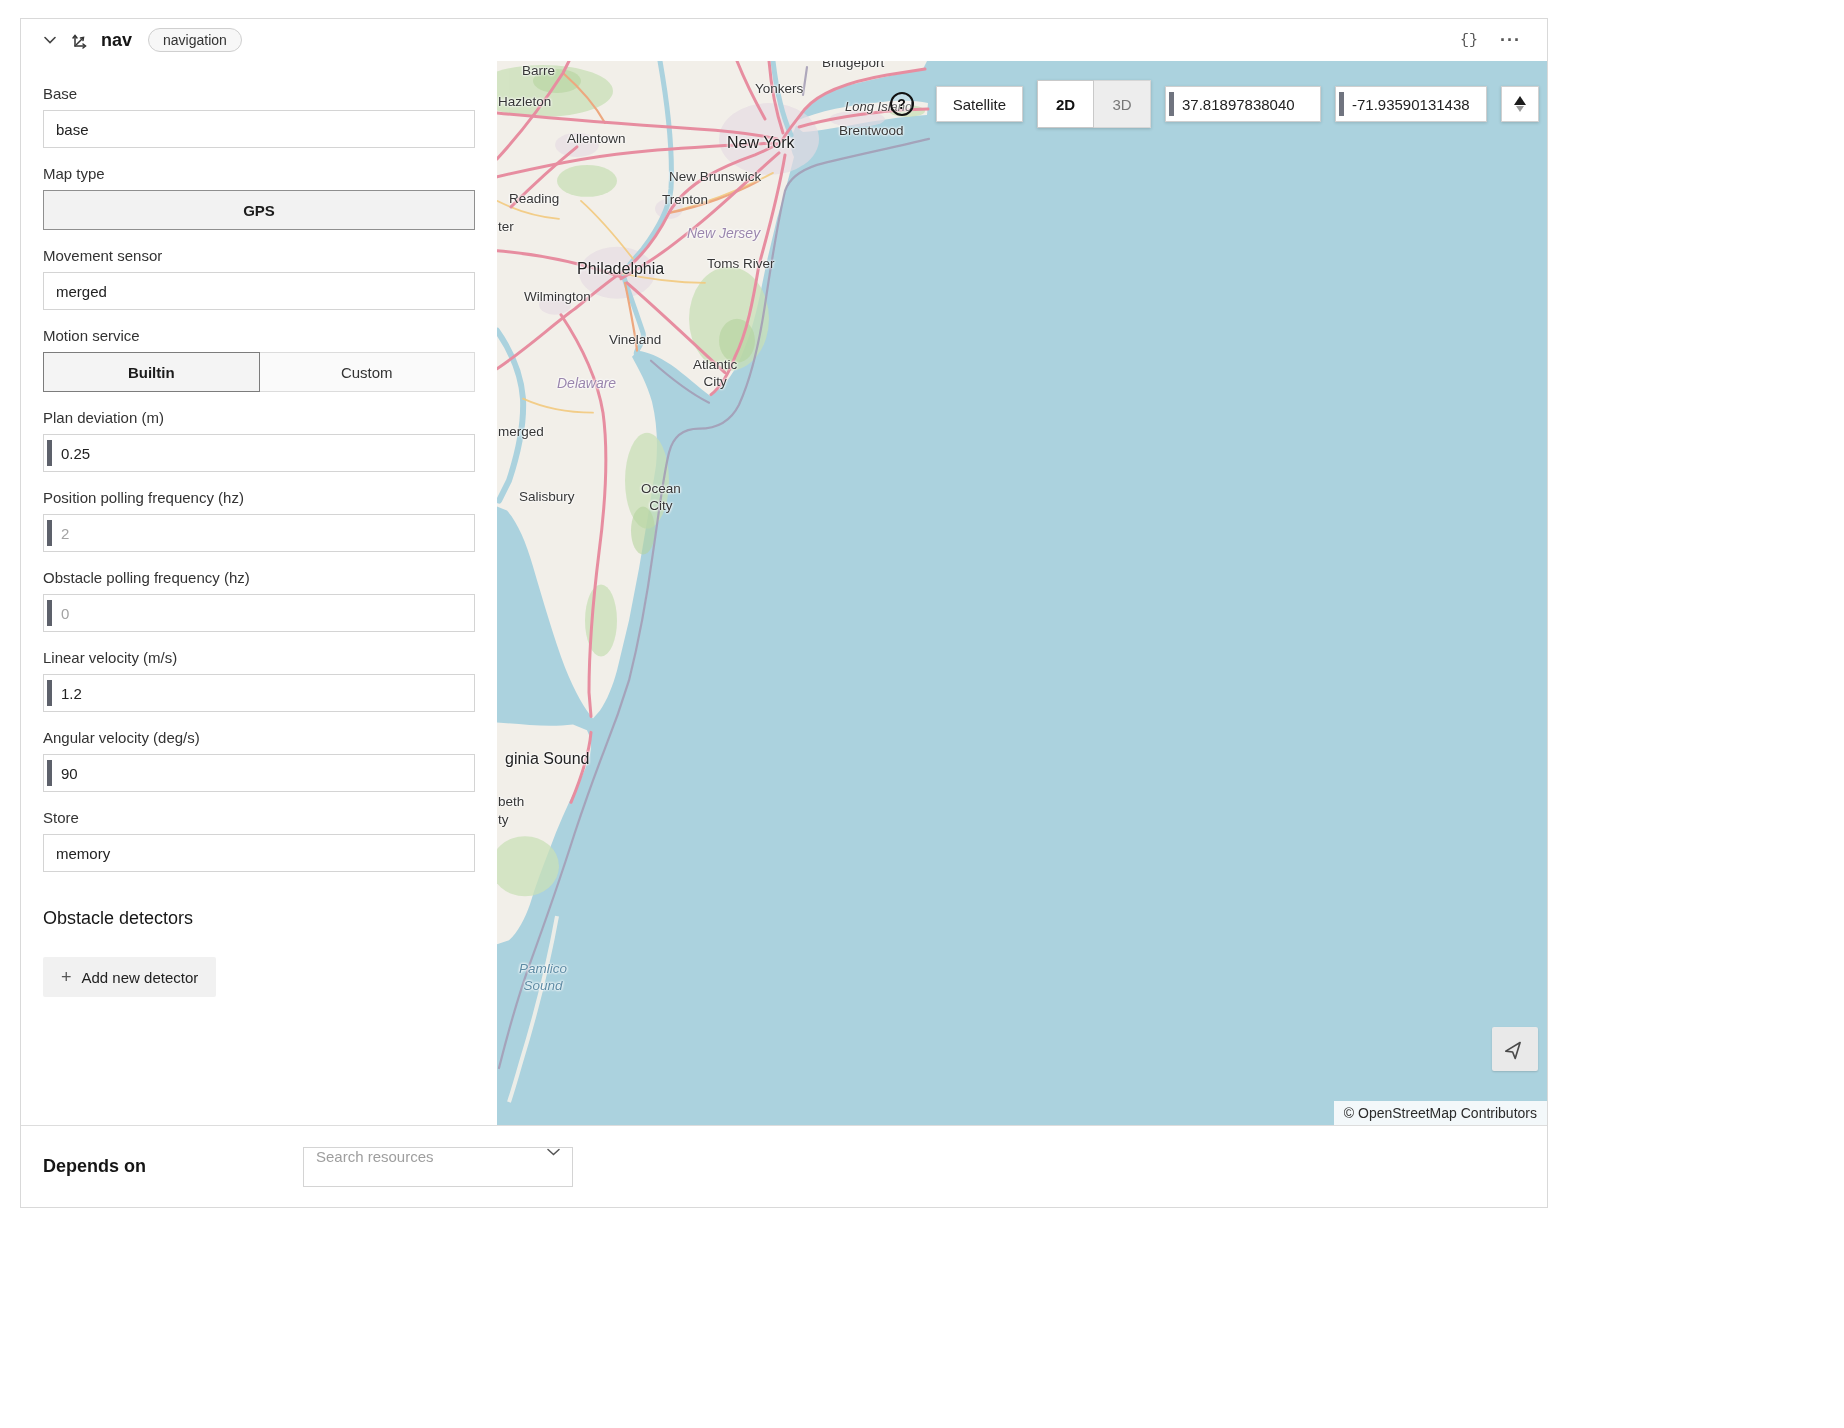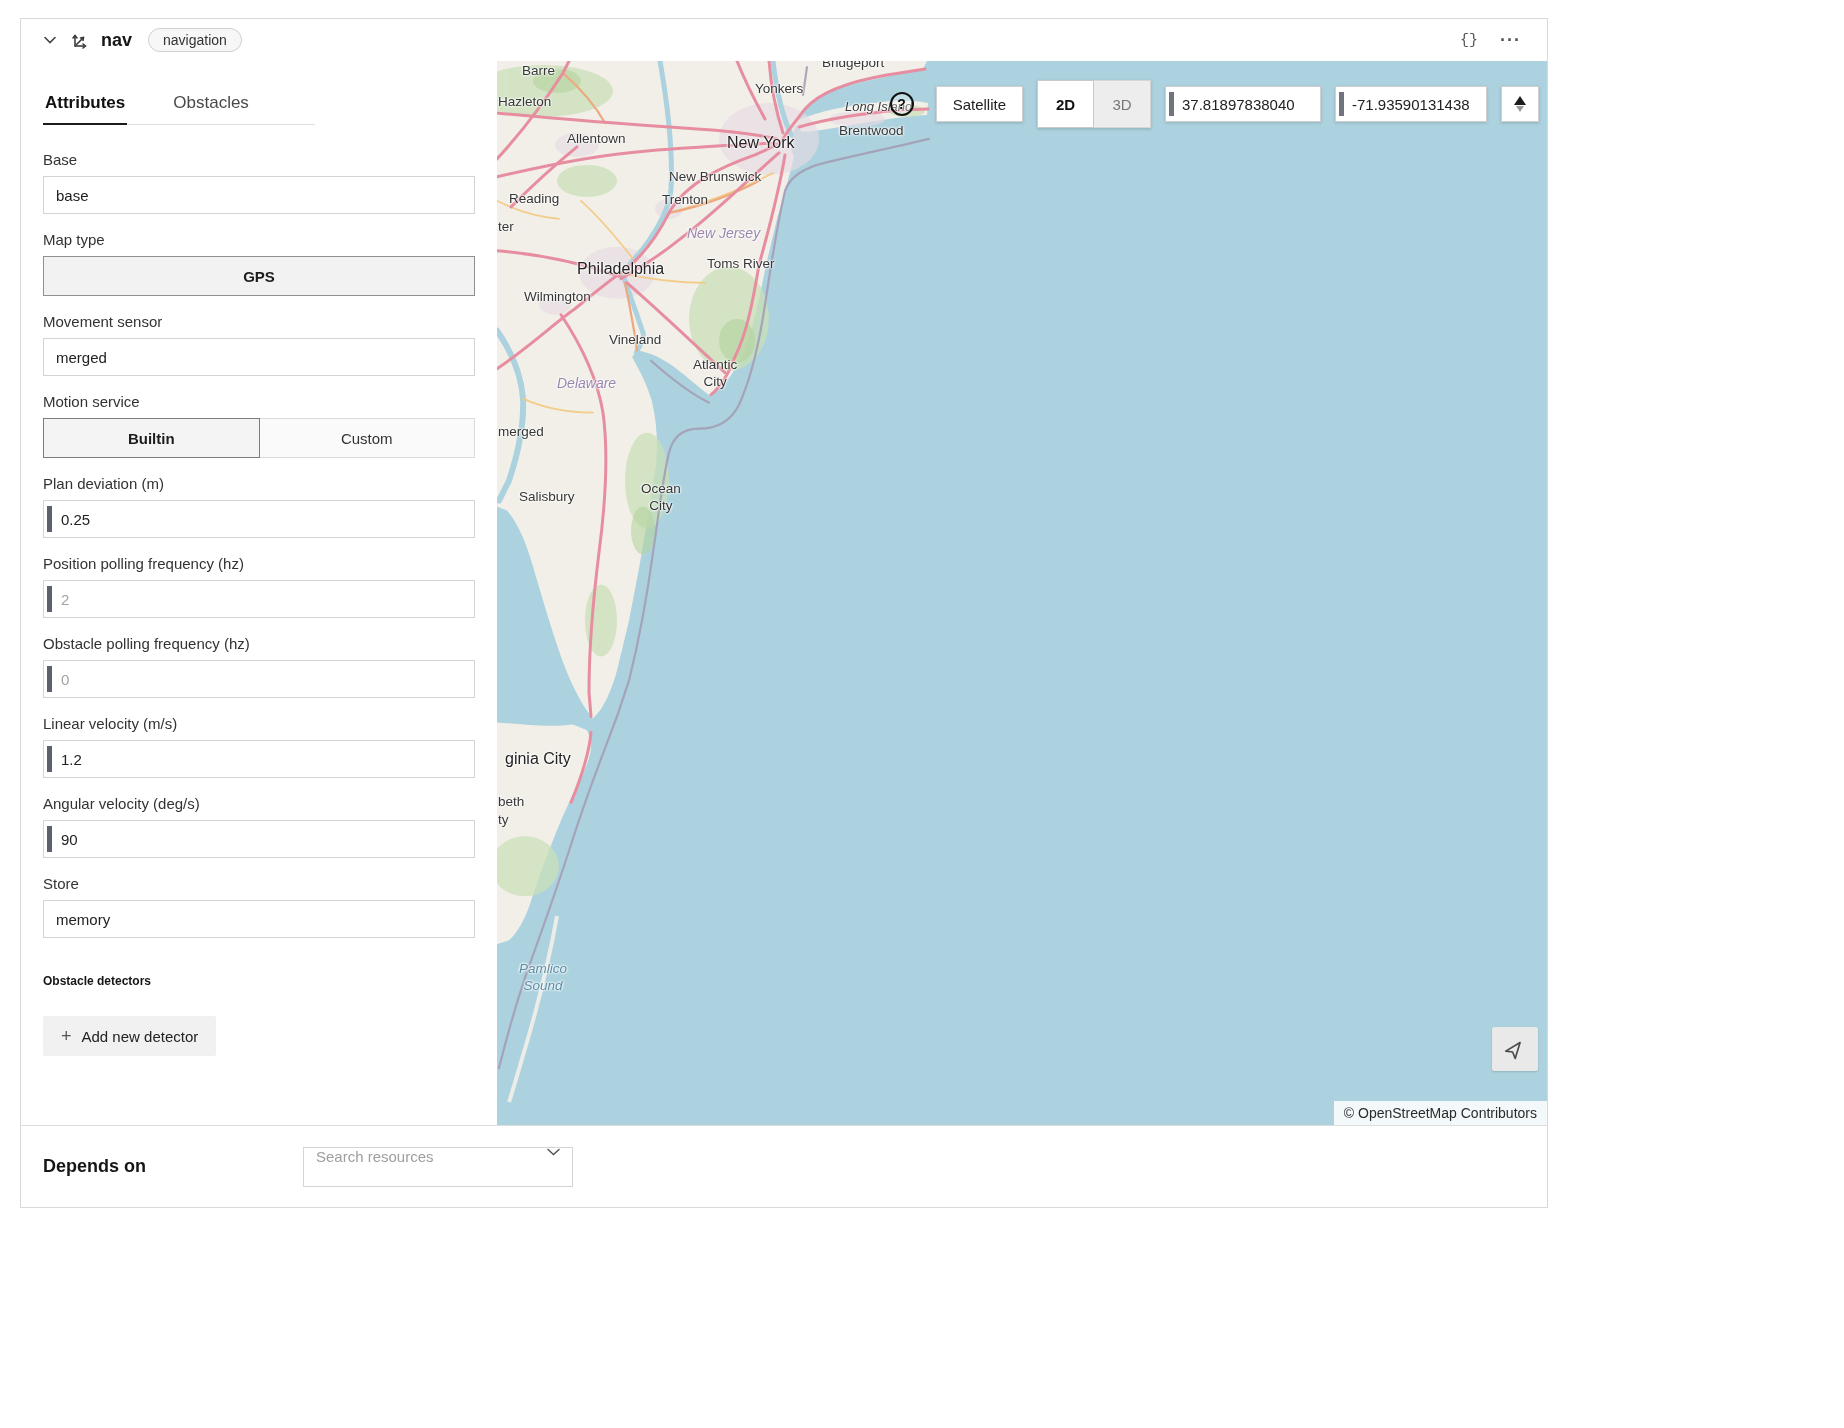--- a/index.html
+++ b/index.html
@@ -34,21 +34,21 @@
   .accent-wrap{position:relative;width:100%;height:38px;border:1px solid #d4d4d4;background:#fff;display:flex;align-items:center}
   .accent-bar{width:5px;height:26px;background:#5d616b;margin-left:3px;flex:0 0 auto}
   .accent-wrap .text-input{border:none;height:100%;flex:1;padding-left:9px}
 
   .wide-btn{width:100%;height:40px;background:#f2f2f2;border:1px solid #8f8f8f;font-size:15px;font-weight:700;color:#1c1c1c;font-family:inherit;cursor:pointer}
   .segmented{display:flex;width:100%}
   .seg{flex:1;height:40px;display:flex;align-items:center;justify-content:center;font-size:15px;cursor:pointer}
   .seg.active{border:1px solid #7c7c7c;background:#f4f4f4;font-weight:700;color:#1c1c1c}
   .seg.inactive{border:1px solid #dcdcdc;border-left:none;background:#fafafa;color:#333}
 
-  .section-heading{font-size:12px;font-weight:700;color:#161616;margin:36px 0 28px 0}
+  .section-heading{font-size:18px;font-weight:400;color:#161616;margin:36px 0 28px 0}
   .add-btn{display:inline-flex;align-items:center;gap:10px;height:40px;padding:0 18px;background:#f1f1f1;border:none;font-size:15px;color:#222;font-family:inherit;cursor:pointer;border-radius:2px}
   .plus{font-size:18px;color:#555;font-weight:400;line-height:1}
 
   
   .map-panel{position:relative;flex:1;overflow:hidden;background:var(--water)}
   .map-canvas{position:absolute;inset:0;width:100%;height:100%}
   .map-label{position:absolute;font-size:13.5px;color:#363636;white-space:pre-line;line-height:1.25;pointer-events:none;
     text-shadow:0 0 3px #fff,0 0 3px #fff,0 0 2px #fff}
   .map-label.big{font-size:16px;color:#222}
   .map-label.state{font-style:italic;color:#9a86ad;font-size:14px}
@@ -115,24 +115,20 @@
     <span class="card-title">nav</span>
     <span class="badge">navigation</span>
     <span class="header-spacer"></span>
     <span class="code-btn">{}</span>
     <span class="menu-btn">···</span>
   </div>
 
   <div class="card-body">
 
     <div class="left-panel">
-      <div class="tabs">
-        <div class="tab active">Attributes</div>
-        <div class="tab">Obstacles</div>
-      </div>
 
       <div class="field">
         <div class="field-label">Base</div>
         <input class="text-input" value="base" style="">
       </div>
 
       <div class="field">
         <div class="field-label">Map type</div>
         <button class="wide-btn">GPS</button>
       </div>
@@ -301,21 +297,21 @@
           <span class="map-label city" style="left: 210px; top: 195px;">Toms River</span>
           <span class="map-label city" style="left: 27px; top: 228px;">Wilmington</span>
           <span class="map-label city" style="left: 112px; top: 271px;">Vineland</span>
           <span class="map-label city center" style="left: 196px; top: 296px;">Atlantic
 City</span>
           <span class="map-label state" style="left: 60px; top: 314px;">Delaware</span>
           <span class="map-label city" style="left: 1px; top: 363px;">merged</span>
           <span class="map-label city center" style="left: 120px; top: 420px; margin-left: 24px;">Ocean
 City</span>
           <span class="map-label city" style="left: 22px; top: 428px;">Salisbury</span>
-          <span class="map-label big" style="left: 8px; top: 688px;">ginia City</span>
+          <span class="map-label big" style="left: 8px; top: 688px;">ginia Sound</span>
           <span class="map-label city" style="left: 1px; top: 733px;">beth</span>
           <span class="map-label city" style="left: 1px; top: 751px;">ty</span>
           <span class="map-label water center" style="left: 22px; top: 900px;">Pamlico
 Sound</span>
         </div>
 
       <div class="map-controls">
         <div class="help-btn">?</div>
         <button class="map-btn">Satellite</button>
         <div class="mode-pair">

